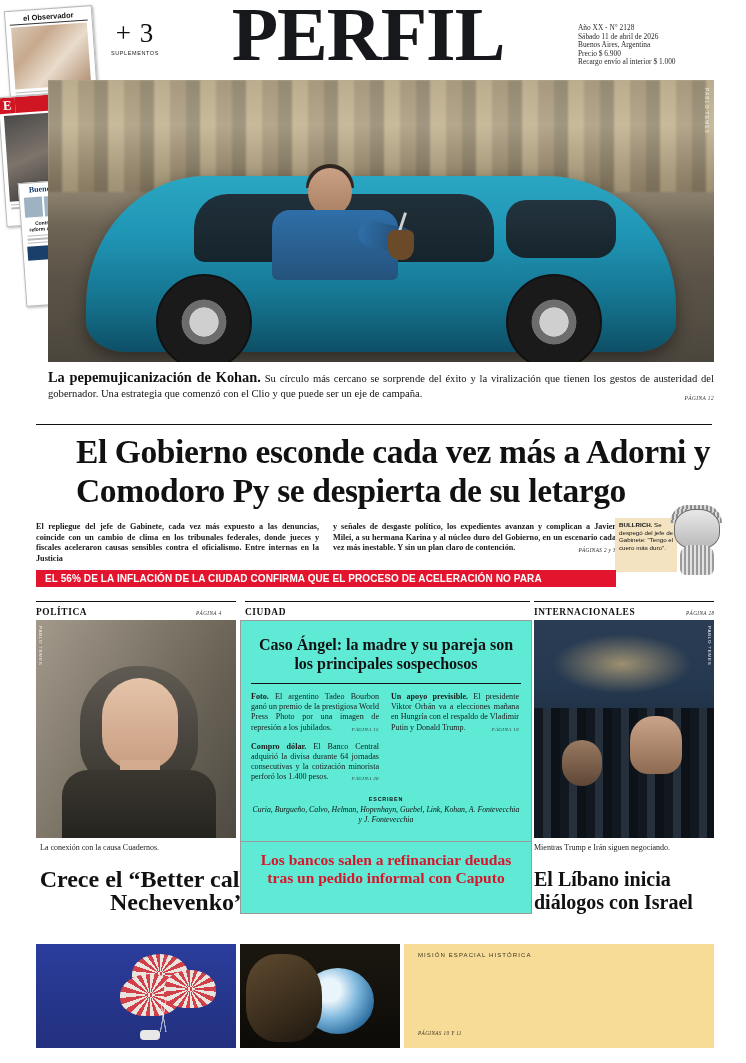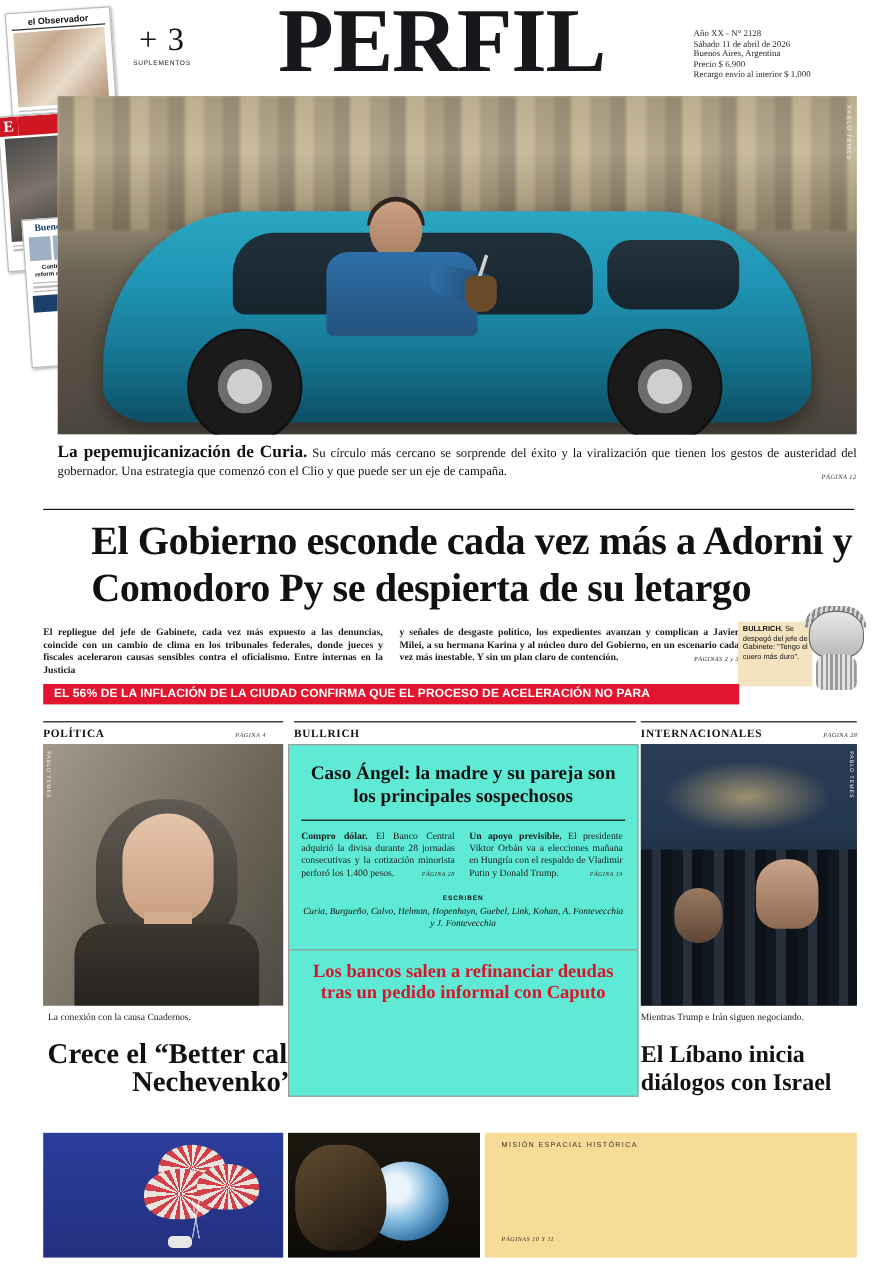--- a/index.html
+++ b/index.html
@@ -269,21 +269,21 @@
         <div class="mate"></div>
       </div>
       <div class="wheel w1"></div>
       <div class="wheel w2"></div>
     </div>
     <div class="hero-credit">PABLO TEMES</div>
   </div>
 
   <div class="cap">
     <p>
-      <b>La pepemujicanización de Curia.</b><span> Su círculo más cercano se sorprende del éxito y la viralización que tienen los gestos de austeridad del gobernador. Una estrategia que comenzó con el Clio y que puede ser un eje de campaña.</span>
+      <b>La pepemujicanización de Kohan.</b><span> Su círculo más cercano se sorprende del éxito y la viralización que tienen los gestos de austeridad del gobernador. Una estrategia que comenzó con el Clio y que puede ser un eje de campaña.</span>
       <span class="pg">PÁGINA 12</span>
     </p>
   </div>
 
   <div class="rule-thin" style="left:36px;top:424px;width:676px;height:1px;"></div>
 
   <div class="lead">
     <h1>El Gobierno esconde cada vez más a Adorni y Comodoro Py se despierta de su letargo</h1>
   </div>
   <div class="lead-cols">
@@ -304,21 +304,21 @@
     <div class="cari-head"></div>
     <div class="cari-body"></div>
   </div>
 
   <div class="redbar">
     <span>EL 56% DE LA INFLACIÓN DE LA CIUDAD CONFIRMA QUE EL PROCESO DE ACELERACIÓN NO PARA</span>
   </div>
 
   <div class="sec" style="left:36px;top:607px;">POLÍTICA</div>
   <div class="secpg" style="left:196px;top:610px;">PÁGINA 4</div>
-  <div class="sec" style="left:245px;top:607px;">BULLRICH</div>
+  <div class="sec" style="left:245px;top:607px;">CIUDAD</div>
   <div class="sec" style="left:534px;top:607px;">INTERNACIONALES</div>
   <div class="secpg" style="left:686px;top:610px;">PÁGINA 28</div>
   <div class="rule-thin" style="left:36px;top:601px;width:200px;height:1px;"></div>
   <div class="rule-thin" style="left:245px;top:601px;width:285px;height:1px;"></div>
   <div class="rule-thin" style="left:534px;top:601px;width:180px;height:1px;"></div>
 
   <div class="lphoto">
     <div class="lp-bg"></div>
     <div class="lp-hair"></div>
     <div class="lp-face"></div>
@@ -328,21 +328,25 @@
   </div>
   <div class="lcap">La conexión con la causa Cuadernos.</div>
   <div class="lhead">Crece el “Better call Nechevenko”</div>
 
   <div class="resbox">
     <div class="res-h">Caso Ángel: la madre y su pareja son los principales sospechosos</div>
     <div class="res-rule"></div>
     <div class="briefs">
       <div class="bcol">
         <div class="brief">
-          <b>Compro dólar.</b><span> El Banco Central adquirió la divisa durante 28 jornadas consecutivas y la cotización minorista perforó los 1.400 pesos.</span>
+          <b>Foto.</b><span> El argentino Tadeo Bourbon ganó un premio de la prestigiosa World Press Photo por una imagen de represión a los jubilados.</span>
+          <span class="pg">PÁGINA 15</span>
+        </div>
+        <div class="brief">
+          <b>Compro dólar.</b><span> El Banco Central adquirió la divisa durante 64 jornadas consecutivas y la cotización minorista perforó los 1.400 pesos.</span>
           <span class="pg">PÁGINA 28</span>
         </div>
       </div>
       <div class="bcol">
         <div class="brief">
           <b>Un apoyo previsible.</b><span> El presidente Viktor Orbán va a elecciones mañana en Hungría con el respaldo de Vladimir Putin y Donald Trump.</span>
           <span class="pg">PÁGINA 19</span>
         </div>
       </div>
     </div>

